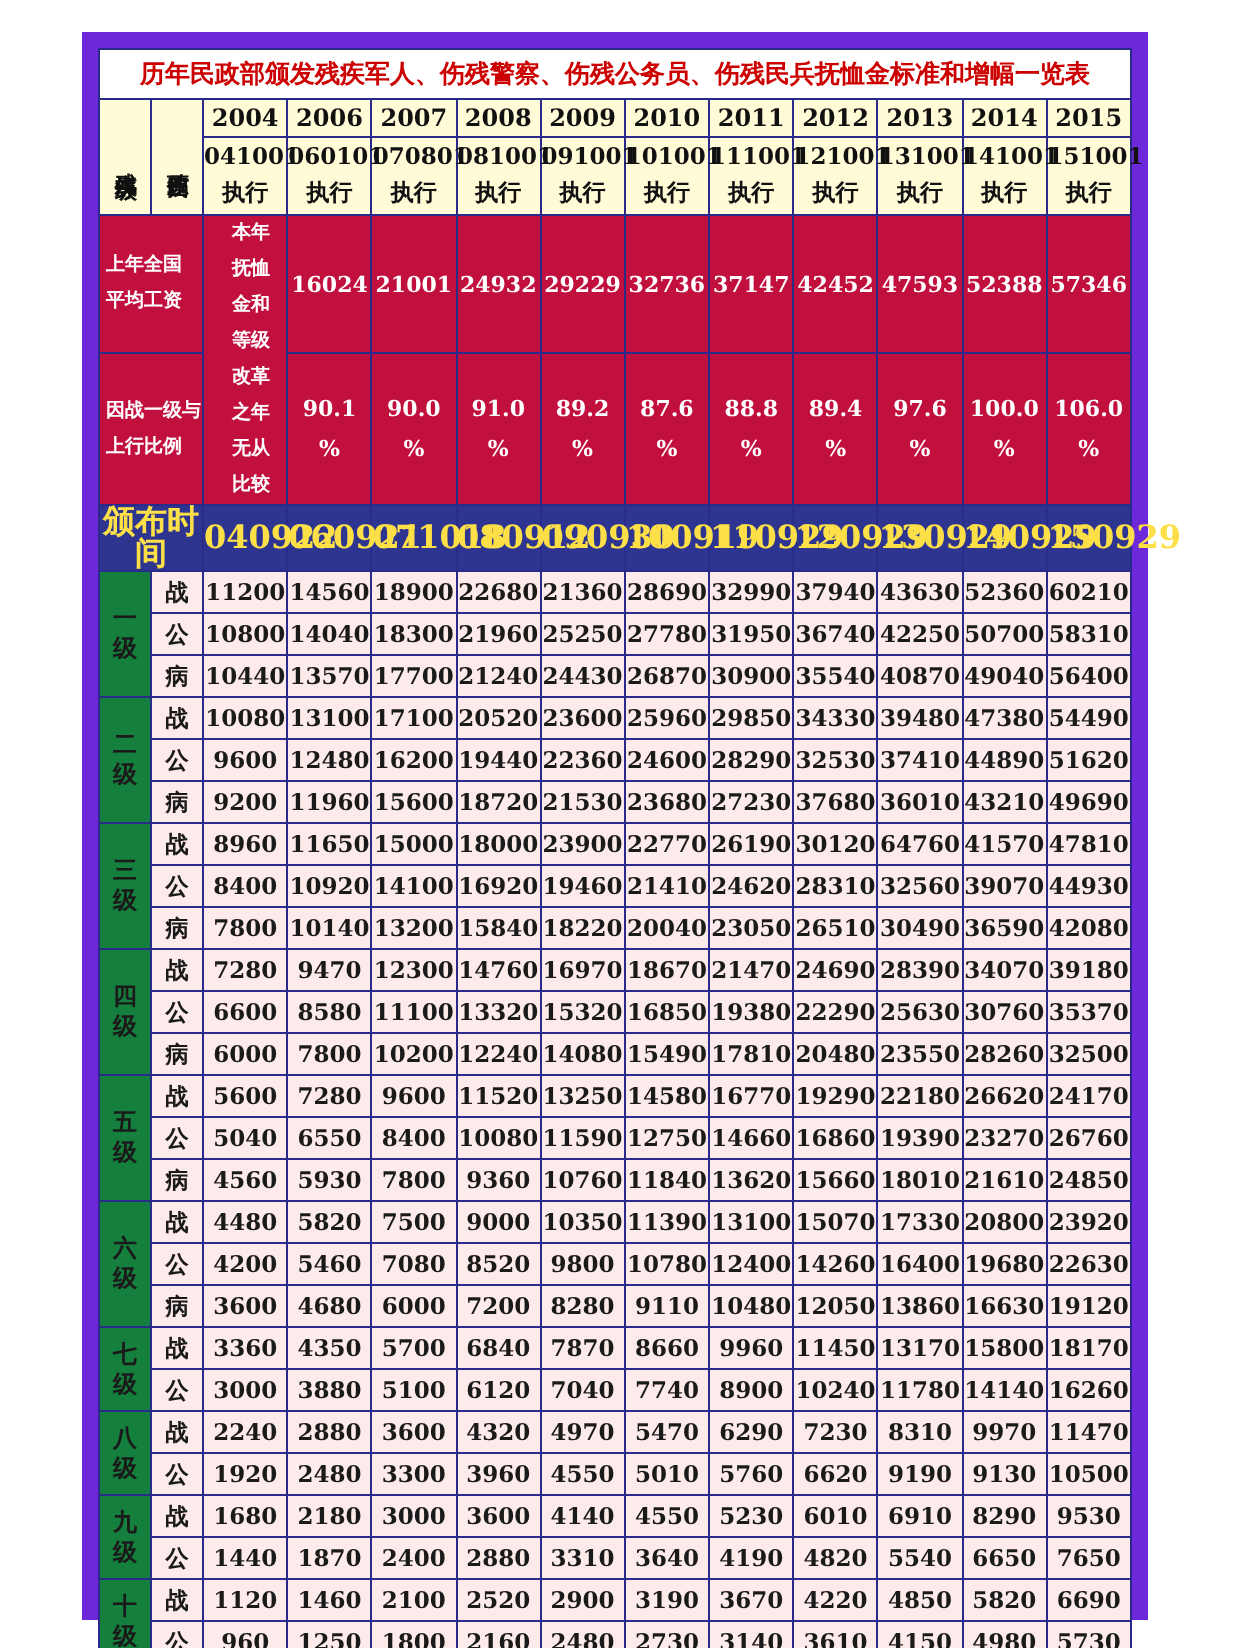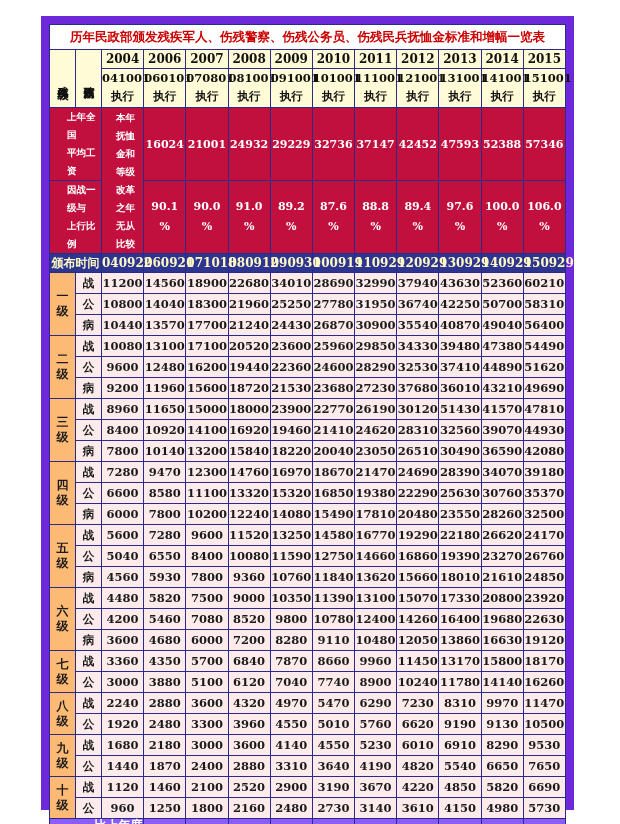--- a/index.html
+++ b/index.html
@@ -10,27 +10,27 @@
     table { border-collapse: collapse; width: 100%; height: 100%; table-layout: fixed; }
     td { border: 1px solid #2a2a8a; text-align: center; padding: 0; font-weight: bold;
          font-size: 11.5px; color: #1a1a1a; line-height: 1; }
     .title td { color: #cc0000; font-size: 12.5px; height: 24px; background: #fff; }
     .hdr td { background: #fffbd6; color: #111; }
     .vert { writing-mode: vertical-rl; text-orientation: upright; letter-spacing: 1px;
             font-size: 11px; margin: 0 auto; }
     .year td.y { height: 18px; font-size: 12px; }
     .code td.c { height: 38px; font-size: 11.5px; line-height: 1.55; }
     .red td { background: #c2103e; color: #ffffff; font-size: 11px; }
-    .red td.lbl { font-size: 9.5px; line-height: 1.9; text-align: left; padding-left: 17px; }
+    .red td.lbl { font-size: 9.5px; line-height: 1.9; text-align: left; padding-left: 3px; }
     .red td.note { font-size: 9.5px; line-height: 1.9; text-align: left; padding-left: 14px; }
     .red .h1 { height: 40px; }
     .red .h2 { height: 44px; line-height: 1.8; margin-left: 12px; }
-    .pub td { background: #2e3590; color: #fef9c3; height: 18px; font-size: 12px; }
+    .pub td { background: #2e3590; color: #fde047; height: 18px; font-size: 16px; }
     .data td { background: #fdeaea; height: 20px; }
-    .data td.grade { background: #fdba74; }
+    .data td.grade { background: #15803d; }
     .data td.cause { font-size: 11.5px; }
     .foot td { background: #8b5cf6; color: #ffffff; height: 20px; font-size: 12px; padding-left: 44px; }
     .grade-label { display: inline-block; width: 14px; font-size: 12px; line-height: 1.25; }
   </style>
 </head>
 <body>
 
 <div class="frame">
   <table>
     <colgroup>
@@ -199,21 +199,21 @@
           <td>140929</td>
           <td>150929</td>
         </tr>
     <tr class="data">
           <td class="grade" rowspan="3"><span class="grade-label">一级</span></td>
           <td class="cause">战</td>
           <td>11200</td>
           <td>14560</td>
           <td>18900</td>
           <td>22680</td>
-          <td>34010</td>
+          <td>21360</td>
           <td>28690</td>
           <td>32990</td>
           <td>37940</td>
           <td>43630</td>
           <td>52360</td>
           <td>60210</td>
         </tr>
         <tr class="data">
           <td class="cause">公</td>
           <td>10800</td>
@@ -289,21 +289,21 @@
           <td class="grade" rowspan="3"><span class="grade-label">三级</span></td>
           <td class="cause">战</td>
           <td>8960</td>
           <td>11650</td>
           <td>15000</td>
           <td>18000</td>
           <td>23900</td>
           <td>22770</td>
           <td>26190</td>
           <td>30120</td>
-          <td>51430</td>
+          <td>64760</td>
           <td>41570</td>
           <td>47810</td>
         </tr>
         <tr class="data">
           <td class="cause">公</td>
           <td>8400</td>
           <td>10920</td>
           <td>14100</td>
           <td>16920</td>
           <td>19460</td>

